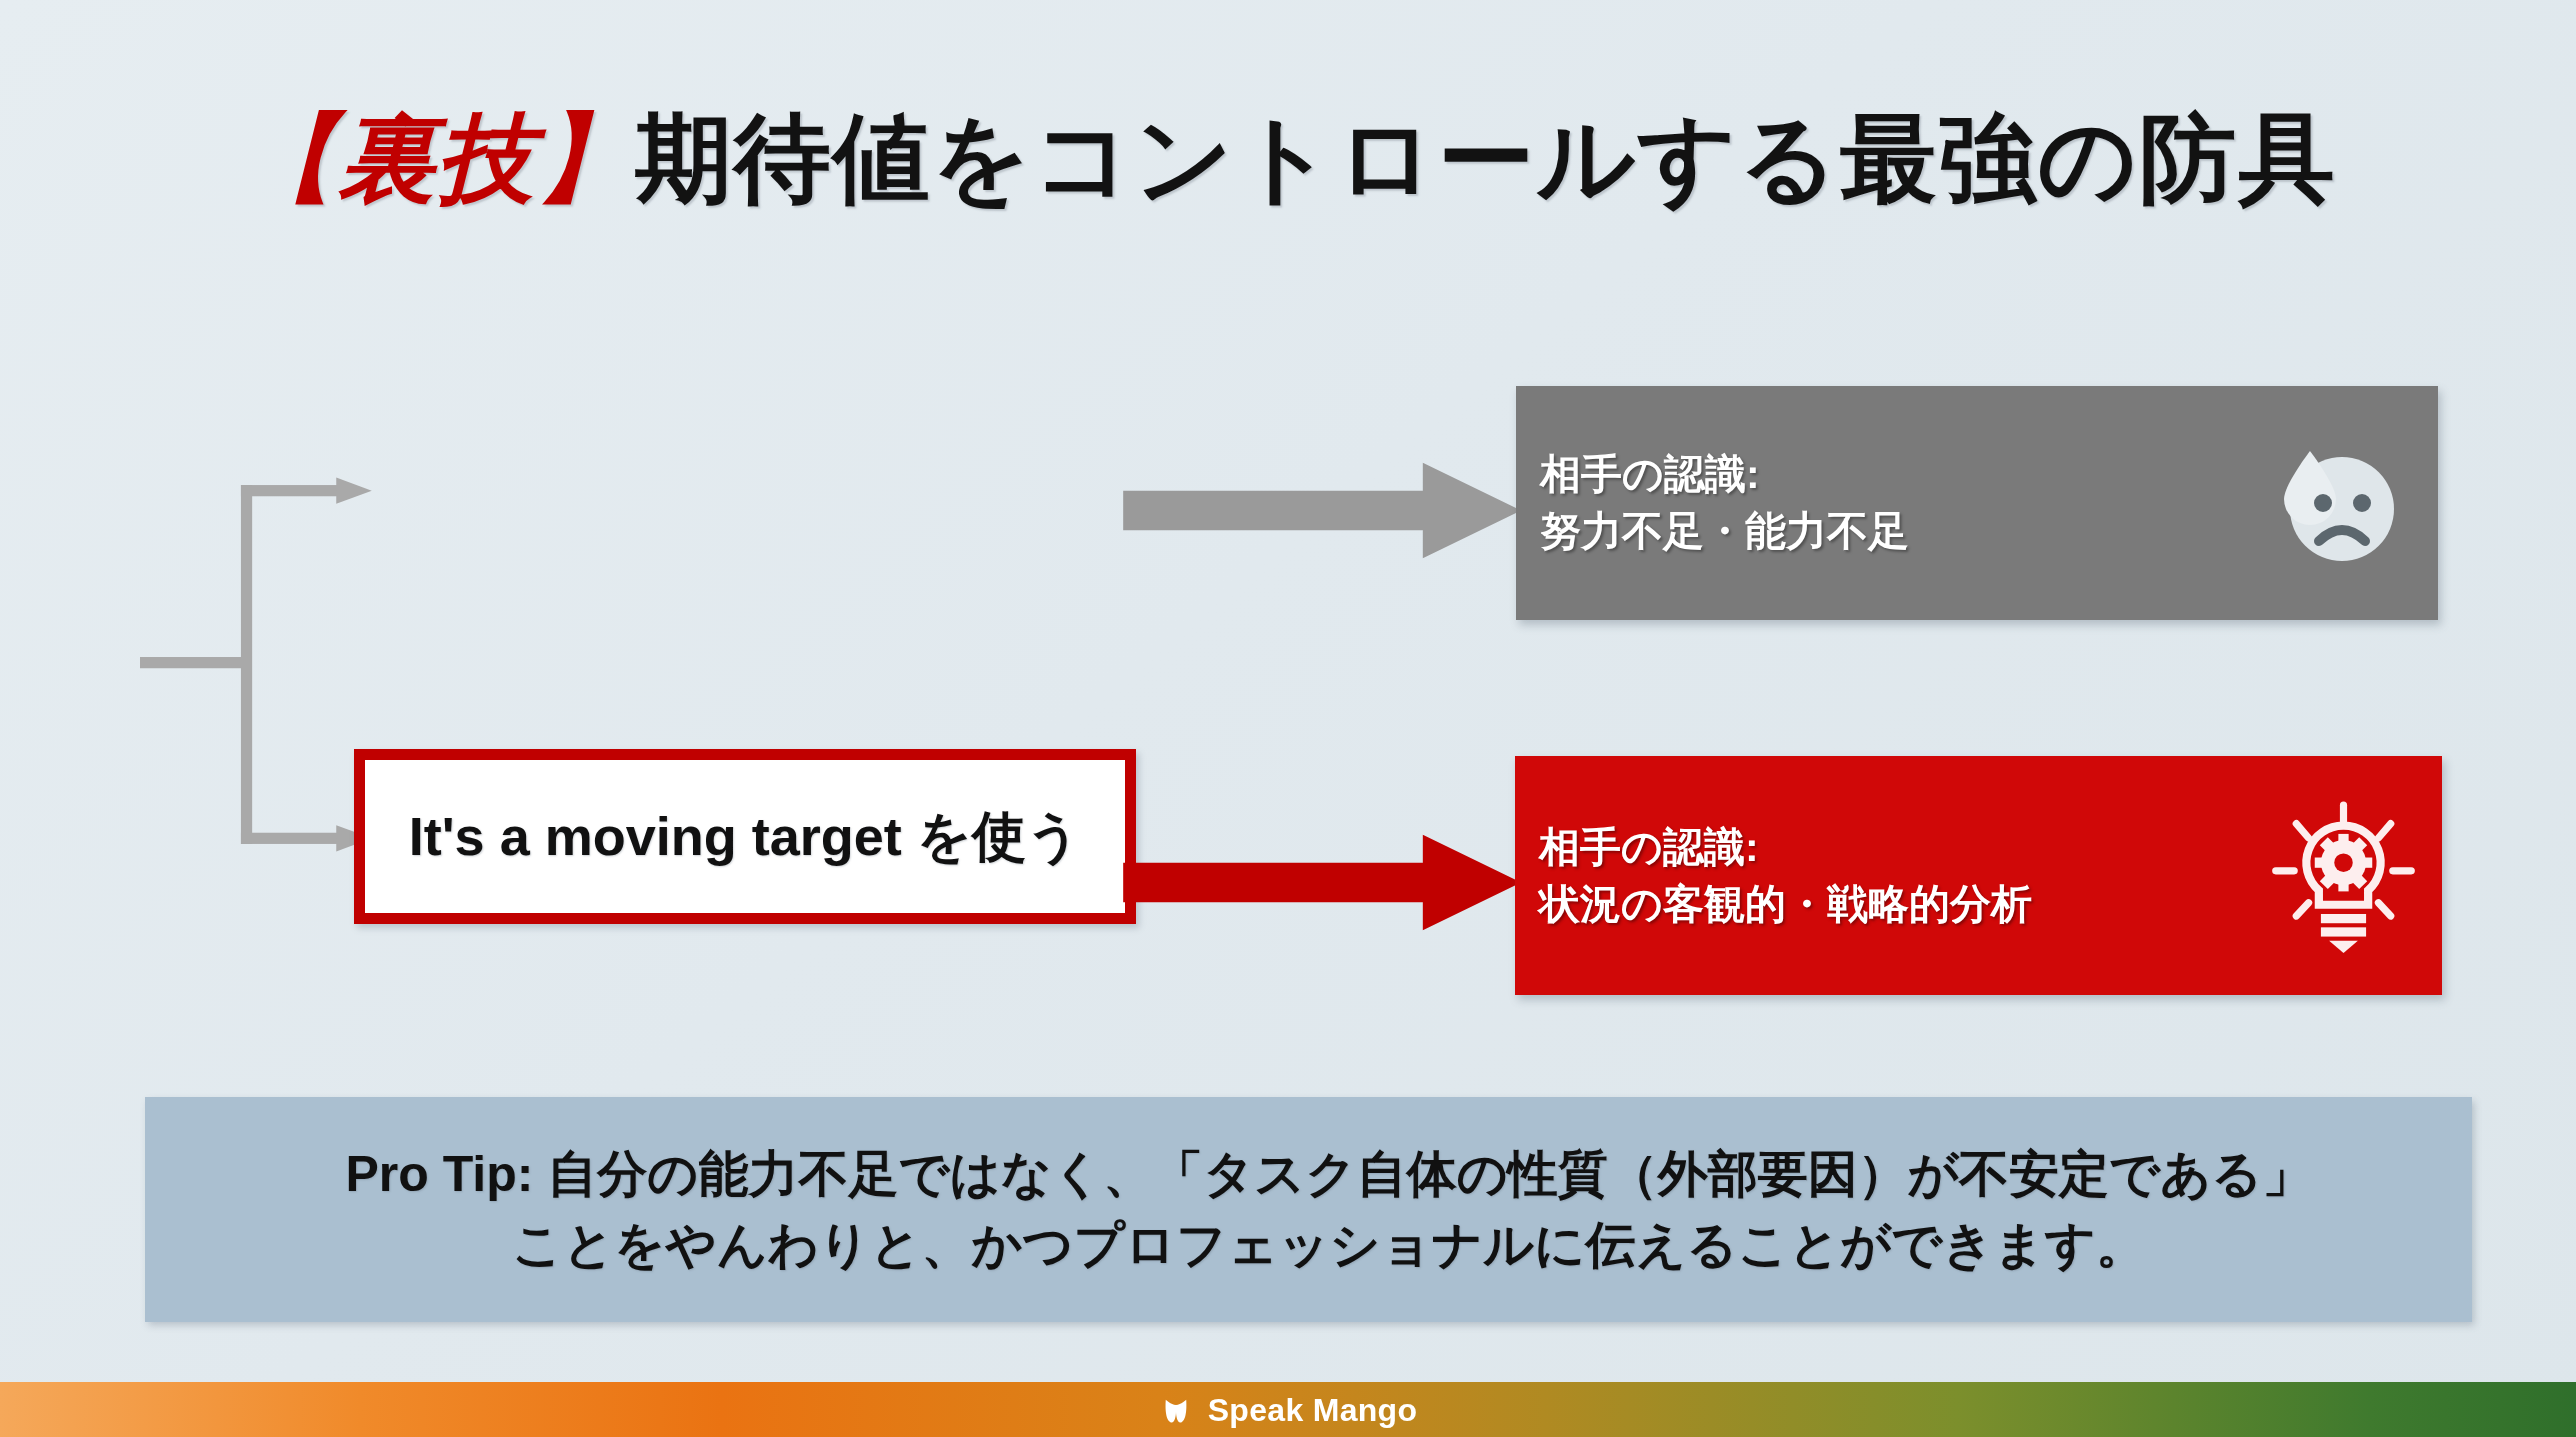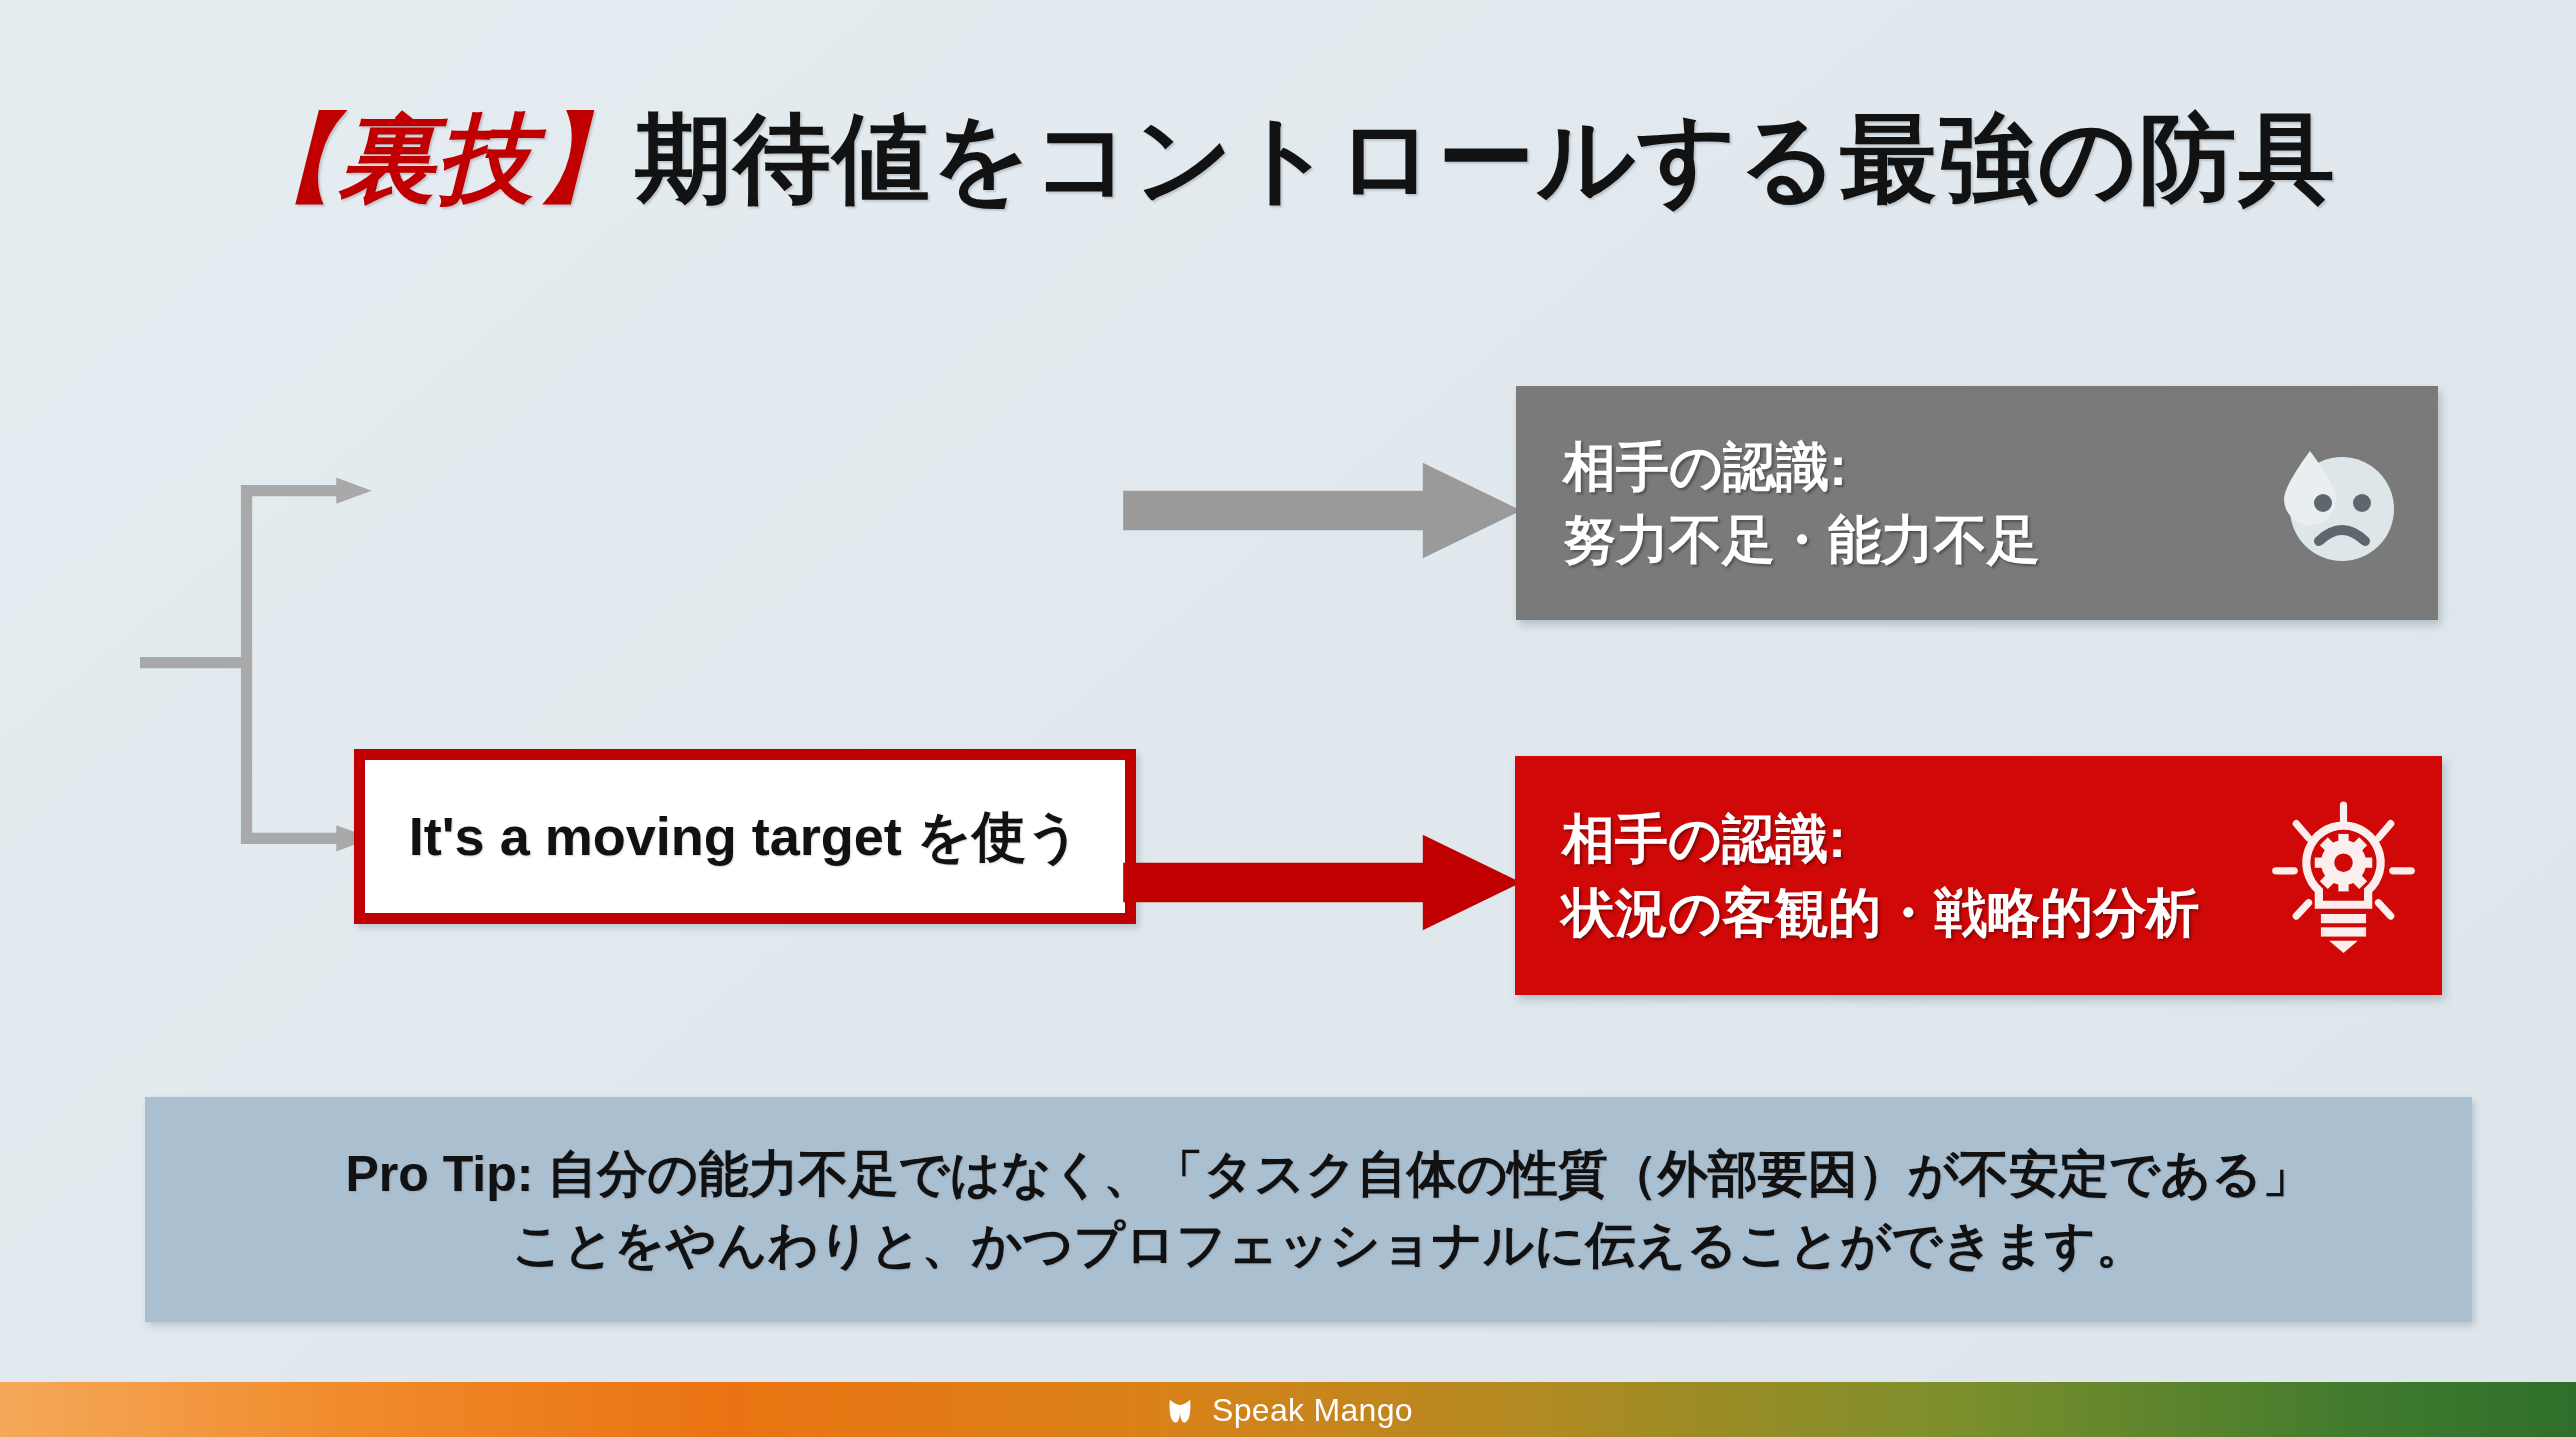--- a/index.html
+++ b/index.html
@@ -104,22 +104,22 @@
   }
   #res-box-2 {
     left: 1515px;
     top: 756px;
     width: 927px;
     height: 239px;
     background: #d00808;
   }
   .res-text {
     flex: 1 1 auto;
-    padding-left: 47px;
-    font-size: 53px;
+    padding-left: 24px;
+    font-size: 41px;
     font-weight: 700;
     line-height: 1.38;
     color: #ffffff;
     text-shadow: 1.9px 1.9px 2.8px rgba(0,0,0,0.35);
     white-space: pre-line;
   }
   .res-icon {
     flex: 0 0 auto;
     width: 197px;
     height: 100%;
@@ -169,21 +169,21 @@
         #7c8f2c 76%,
         #3f7a2e 92%,
         #2f6f2b 100%);
     display: flex;
     align-items: center;
     justify-content: center;
     gap: 15px;
   }
   #footer-brand {
     font-size: 32px;
-    font-weight: 400;
+    font-weight: 700;
     color: #ffffff;
     letter-spacing: 0.3px;
   }
 </style>
 </head>
 <body>
 
 <div id="slide">
 
   <div id="title-area">

